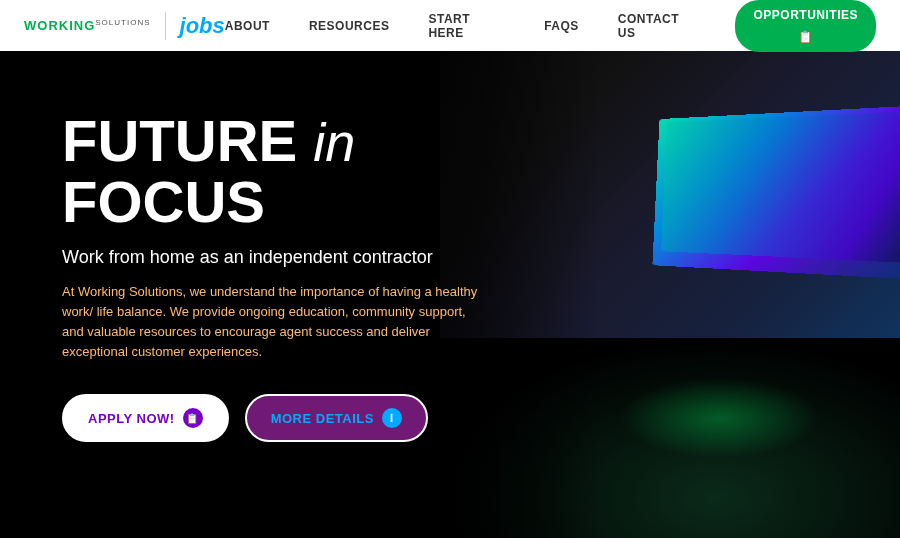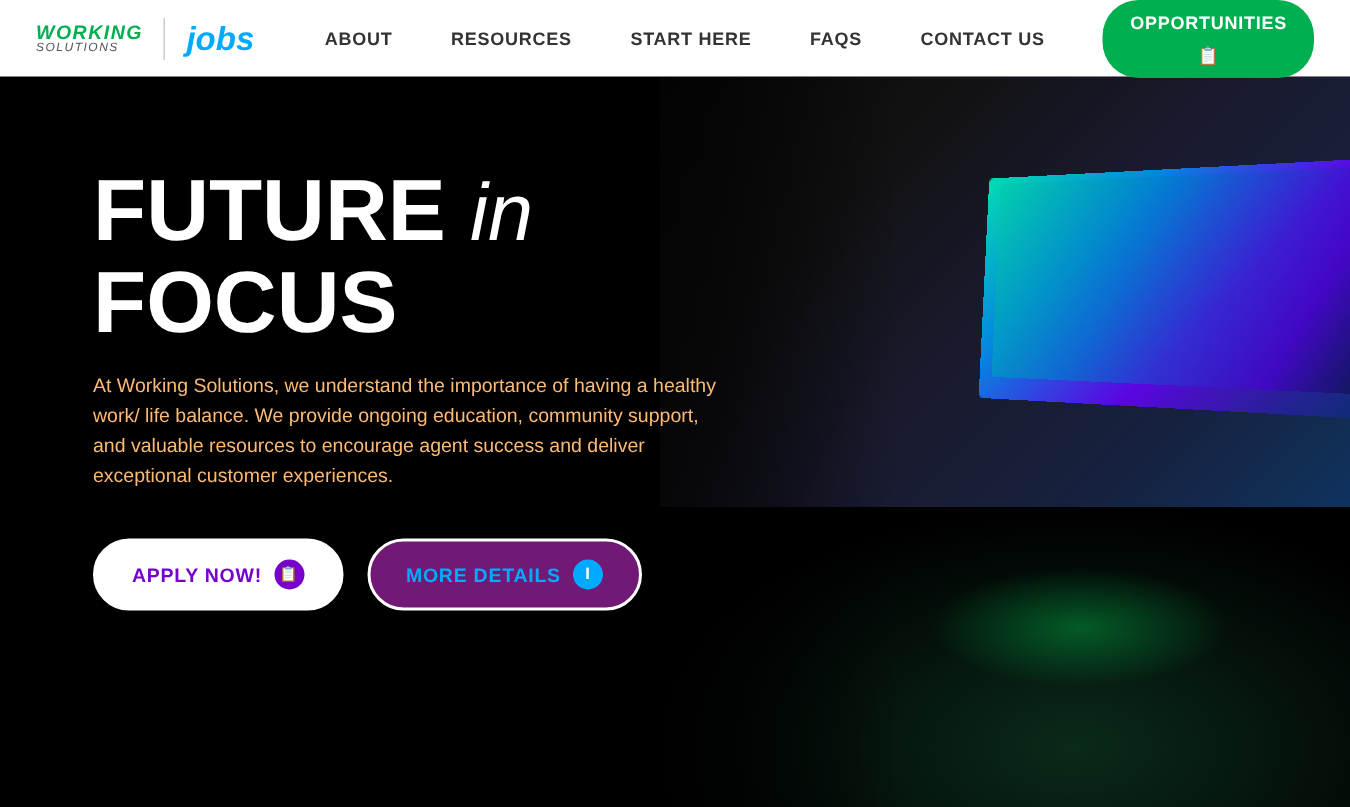--- a/index.html
+++ b/index.html
@@ -18,23 +18,22 @@
     }
 
     .logo-area {
       display: flex;
       align-items: center;
       gap: 8px;
     }
 
     .logo-working {
       display: flex;
-      flex-direction: column;
+      flex-direction: row;
       line-height: 1;
-      font-style: italic;
     }
 
     .logo-working .working-text {
       font-size: 13px;
       font-weight: 900;
       color: #00b050;
       letter-spacing: 1px;
       text-transform: uppercase;
     }
 
@@ -308,20 +307,21 @@
   </div>
 
   <div class="hero-overlay"></div>
 
   <div class="hero-content">
     <h1 class="hero-title">
       <span>FUTURE</span>
       <span class="in-word"> <span>in</span> </span>
       <span>FOCUS</span>
     </h1>
+    <p class="hero-subtitle">Work from home as an independent contractor</p>
     <p class="hero-description">At Working Solutions, we understand the importance of having a healthy work/ life balance. We provide ongoing education, community support, and valuable resources to encourage agent success and deliver exceptional customer experiences.</p>
 
     <div class="hero-buttons">
       <button class="btn-apply">
         <span>APPLY NOW!</span>
         <span class="btn-icon-clipboard">📋</span>
       </button>
       <button class="btn-details">
         <span>MORE DETAILS</span>
         <span class="btn-icon-info">i</span>

